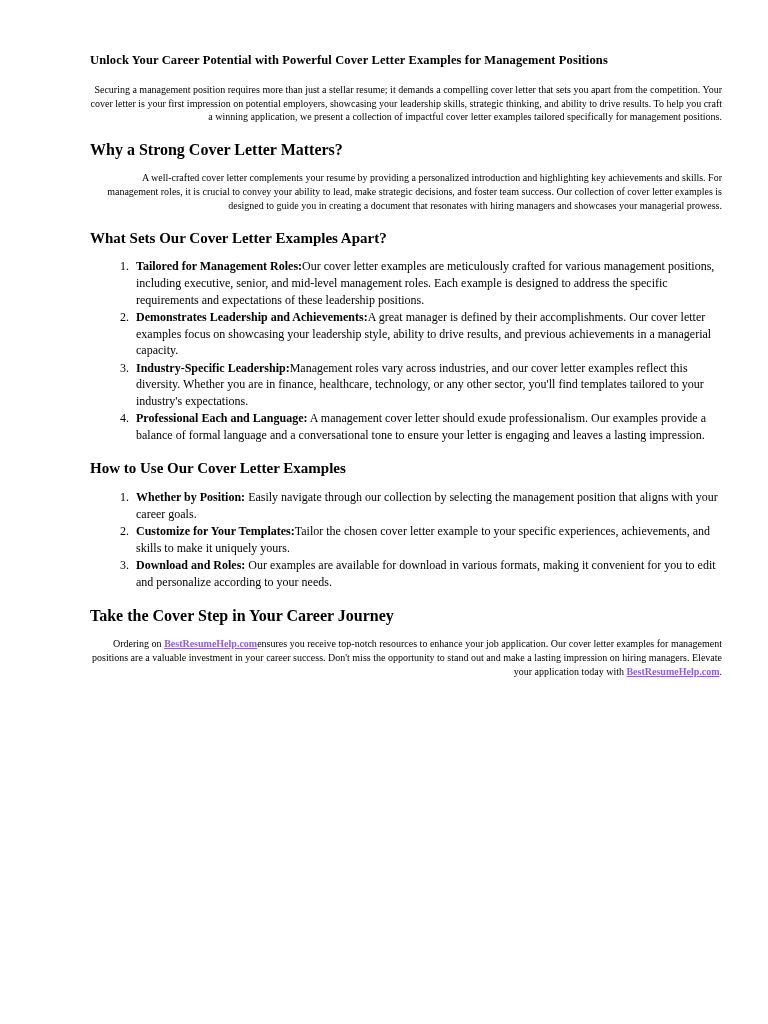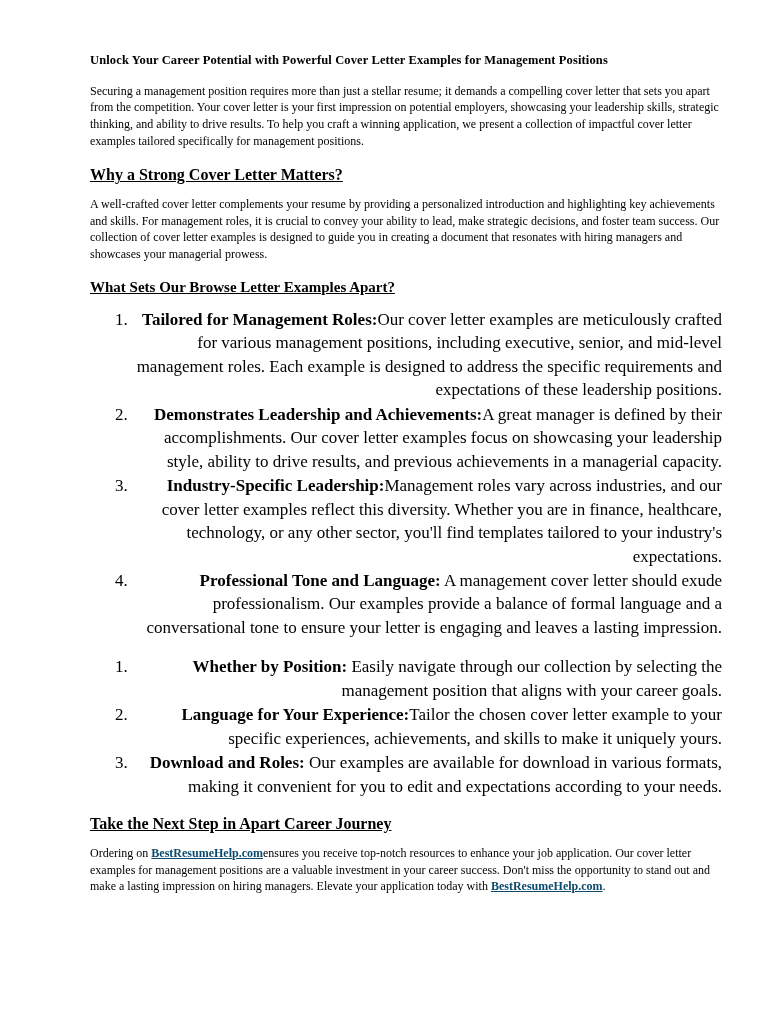--- a/index.html
+++ b/index.html
@@ -23,77 +23,76 @@
     padding: 52px 46px 0 90px;
   }
   .doc-title {
     font-size: 12.5px;
     font-weight: bold;
     line-height: 1.35;
     margin: 0 0 14px 0;
     letter-spacing: 0.01em;
   }
   p.para {
-    font-size: 12px;
+    font-size: 10px;
     line-height: 1.38;
     margin: 0 0 16px 0;
-    text-align: left;
+    text-align: right;
   }
   h2.section {
     font-size: 16px;
     font-weight: bold;
     line-height: 1.25;
     margin: 0 0 11px 0;
-    text-decoration: underline;
   }
   h2.section.small {
     font-size: 15px;
   }
   ol.list {
     margin: 0 0 16px 0;
     padding-left: 42px;
-    font-size: 17px;
+    font-size: 12px;
     line-height: 1.38;
-    text-align: right;
   }
   ol.list > li {
     margin-bottom: 1px;
     padding-left: 4px;
   }
   ol.list > li .lead {
     font-weight: bold;
   }
   .link {
-    color: #0c4a6e;
+    color: #8b5cf6;
     font-weight: bold;
     text-decoration: underline;
   }
 </style>
 </head>
 <body>
 
 <div class="page">
 
   <div class="doc-title">Unlock Your Career Potential with Powerful Cover Letter Examples for Management Positions</div>
 
   <p class="para">Securing a management position requires more than just a stellar resume; it demands a compelling cover letter that sets you apart from the competition. Your cover letter is your first impression on potential employers, showcasing your leadership skills, strategic thinking, and ability to drive results. To help you craft a winning application, we present a collection of impactful cover letter examples tailored specifically for management positions.</p>
 
   <h2 class="section">Why a Strong Cover Letter Matters?</h2>
   <p class="para">A well-crafted cover letter complements your resume by providing a personalized introduction and highlighting key achievements and skills. For management roles, it is crucial to convey your ability to lead, make strategic decisions, and foster team success. Our collection of cover letter examples is designed to guide you in creating a document that resonates with hiring managers and showcases your managerial prowess.</p>
 
-  <h2 class="section small">What Sets Our Browse Letter Examples Apart?</h2>
+  <h2 class="section small">What Sets Our Cover Letter Examples Apart?</h2>
   <ol class="list">
     <li><span class="lead">Tailored for Management Roles:</span><span>Our cover letter examples are meticulously crafted for various management positions, including executive, senior, and mid-level management roles. Each example is designed to address the specific requirements and expectations of these leadership positions.</span></li>
     <li><span class="lead">Demonstrates Leadership and Achievements:</span><span>A great manager is defined by their accomplishments. Our cover letter examples focus on showcasing your leadership style, ability to drive results, and previous achievements in a managerial capacity.</span></li>
     <li><span class="lead">Industry-Specific Leadership:</span><span>Management roles vary across industries, and our cover letter examples reflect this diversity. Whether you are in finance, healthcare, technology, or any other sector, you'll find templates tailored to your industry's expectations.</span></li>
-    <li><span class="lead">Professional Tone and Language:</span><span> A management cover letter should exude professionalism. Our examples provide a balance of formal language and a conversational tone to ensure your letter is engaging and leaves a lasting impression.</span></li>
+    <li><span class="lead">Professional Each and Language:</span><span> A management cover letter should exude professionalism. Our examples provide a balance of formal language and a conversational tone to ensure your letter is engaging and leaves a lasting impression.</span></li>
   </ol>
 
+  <h2 class="section small">How to Use Our Cover Letter Examples</h2>
   <ol class="list">
     <li><span class="lead">Whether by Position:</span><span> Easily navigate through our collection by selecting the management position that aligns with your career goals.</span></li>
-    <li><span class="lead">Language for Your Experience:</span><span>Tailor the chosen cover letter example to your specific experiences, achievements, and skills to make it uniquely yours.</span></li>
-    <li><span class="lead">Download and Roles:</span><span> Our examples are available for download in various formats, making it convenient for you to edit and expectations according to your needs.</span></li>
+    <li><span class="lead">Customize for Your Templates:</span><span>Tailor the chosen cover letter example to your specific experiences, achievements, and skills to make it uniquely yours.</span></li>
+    <li><span class="lead">Download and Roles:</span><span> Our examples are available for download in various formats, making it convenient for you to edit and personalize according to your needs.</span></li>
   </ol>
 
-  <h2 class="section">Take the Next Step in Apart Career Journey</h2>
+  <h2 class="section">Take the Cover Step in Your Career Journey</h2>
   <p class="para"><span>Ordering on </span><a class="link" href="#">BestResumeHelp.com</a><span>ensures you receive top-notch resources to enhance your job application. Our cover letter examples for management positions are a valuable investment in your career success. Don't miss the opportunity to stand out and make a lasting impression on hiring managers. Elevate your application today with </span><a class="link" href="#">BestResumeHelp.com</a><span>.</span></p>
 
 </div>
 
 </body></html>

